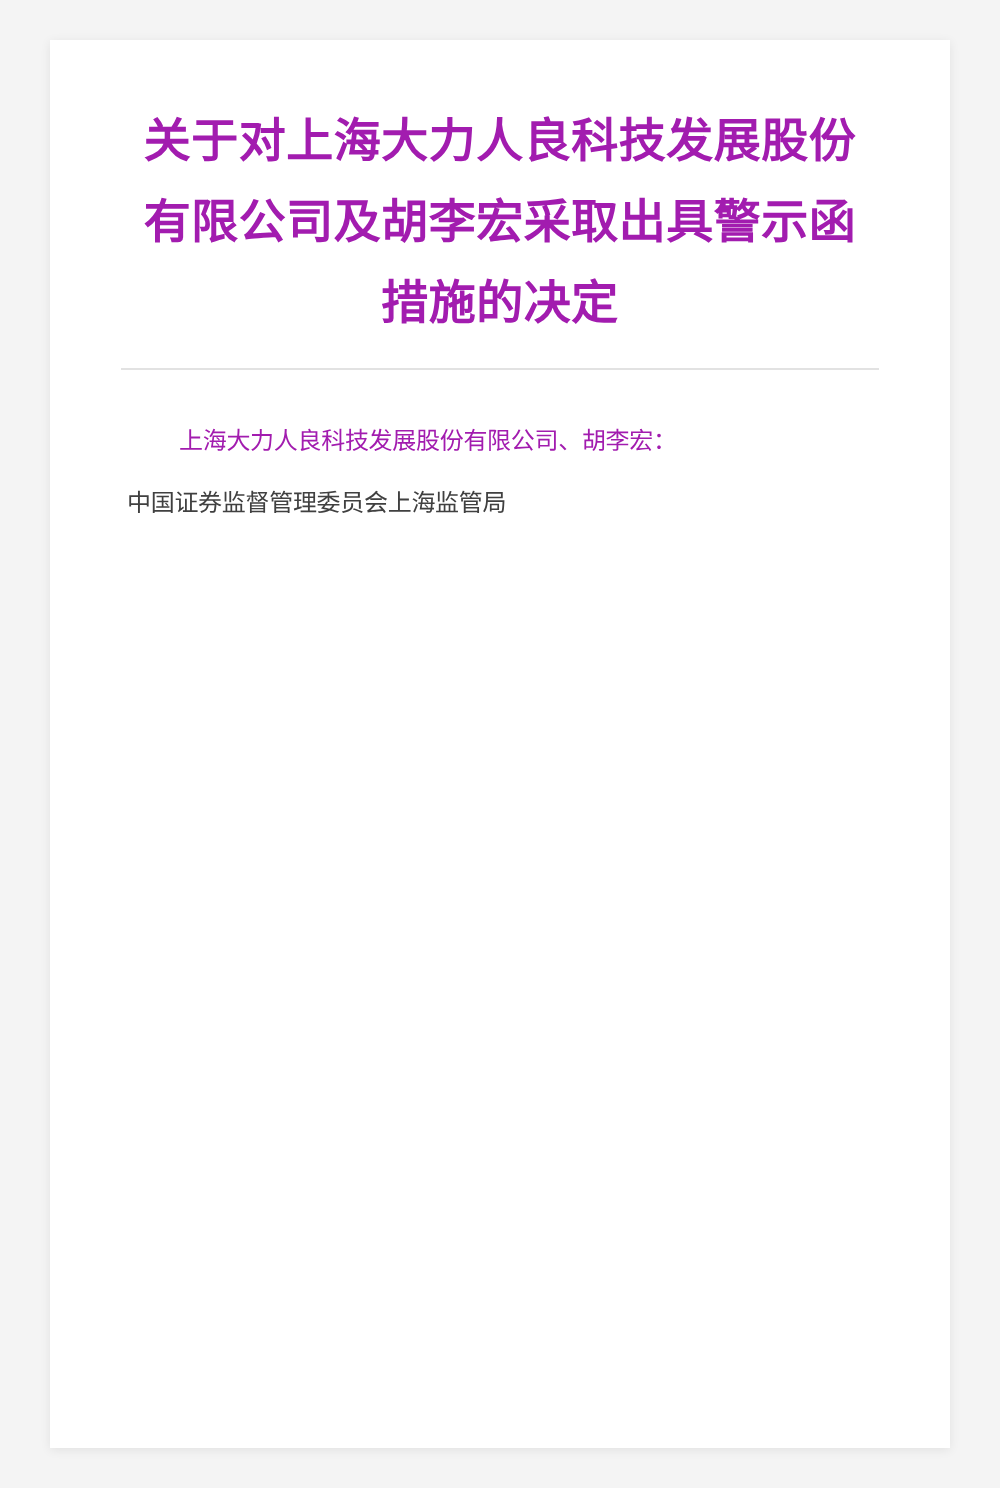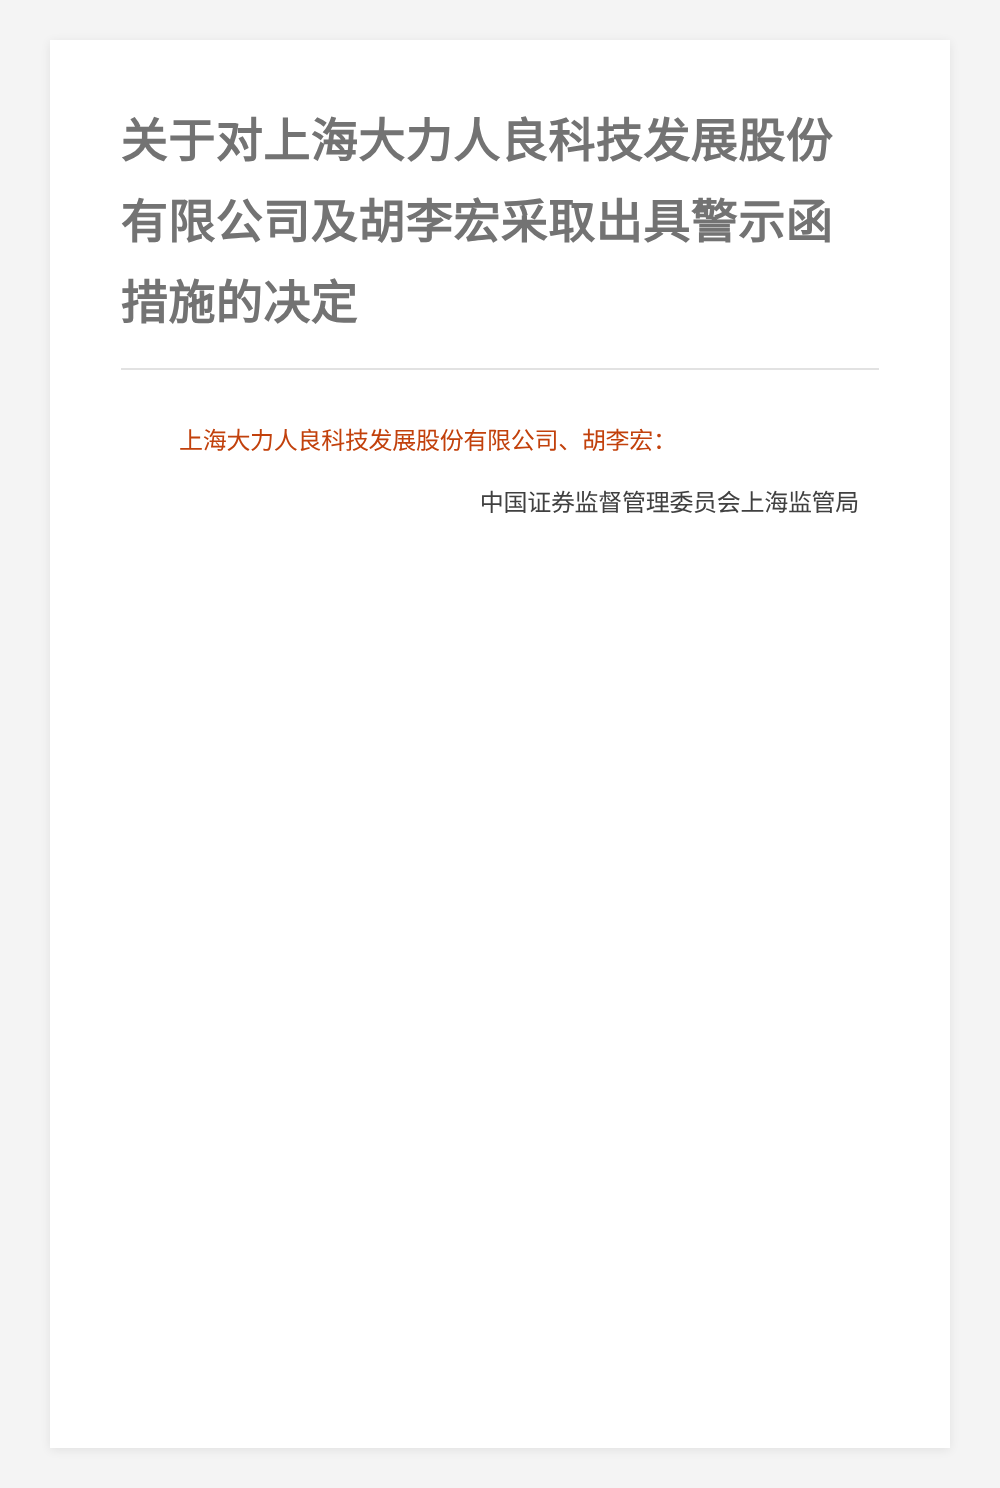--- a/index.html
+++ b/index.html
@@ -24,44 +24,45 @@
     box-shadow: 0 2px 10px rgba(0,0,0,0.08);
     box-sizing: border-box;
     padding: 60px 71px 0 71px;
     overflow: hidden;
   }
   h1.doc-title {
     margin: 0 0 25px 0;
     font-size: 47px;
     line-height: 81px;
     font-weight: 700;
-    color: #737373;
+    color: #a21caf;
+    text-align: center;
     letter-spacing: 0.5px;
   }
   hr.title-divider {
     border: 0;
     height: 2px;
     background: #e2e2e2;
     margin: 0 0 48px 0;
   }
   p.body-par {
     font-size: 24px;
     line-height: 45px;
-    color: #c2410c;
+    color: #a21caf;
     margin: 17px 10px;
     text-indent: 2em;
     letter-spacing: -0.3px;
   }
   p.sign-par {
     font-size: 24px;
     line-height: 45px;
     color: #404040;
-    margin: 17px 20px;
+    margin: 17px 6px;
     text-indent: 0;
-    text-align: right;
+    text-align: left;
     letter-spacing: -0.3px;
   }
 </style>
 </head>
 <body>
 
 <div class="page">
   <article class="card">
 
     <h1 class="doc-title">关于对上海大力人良科技发展股份有限公司及胡李宏采取出具警示函措施的决定</h1>

